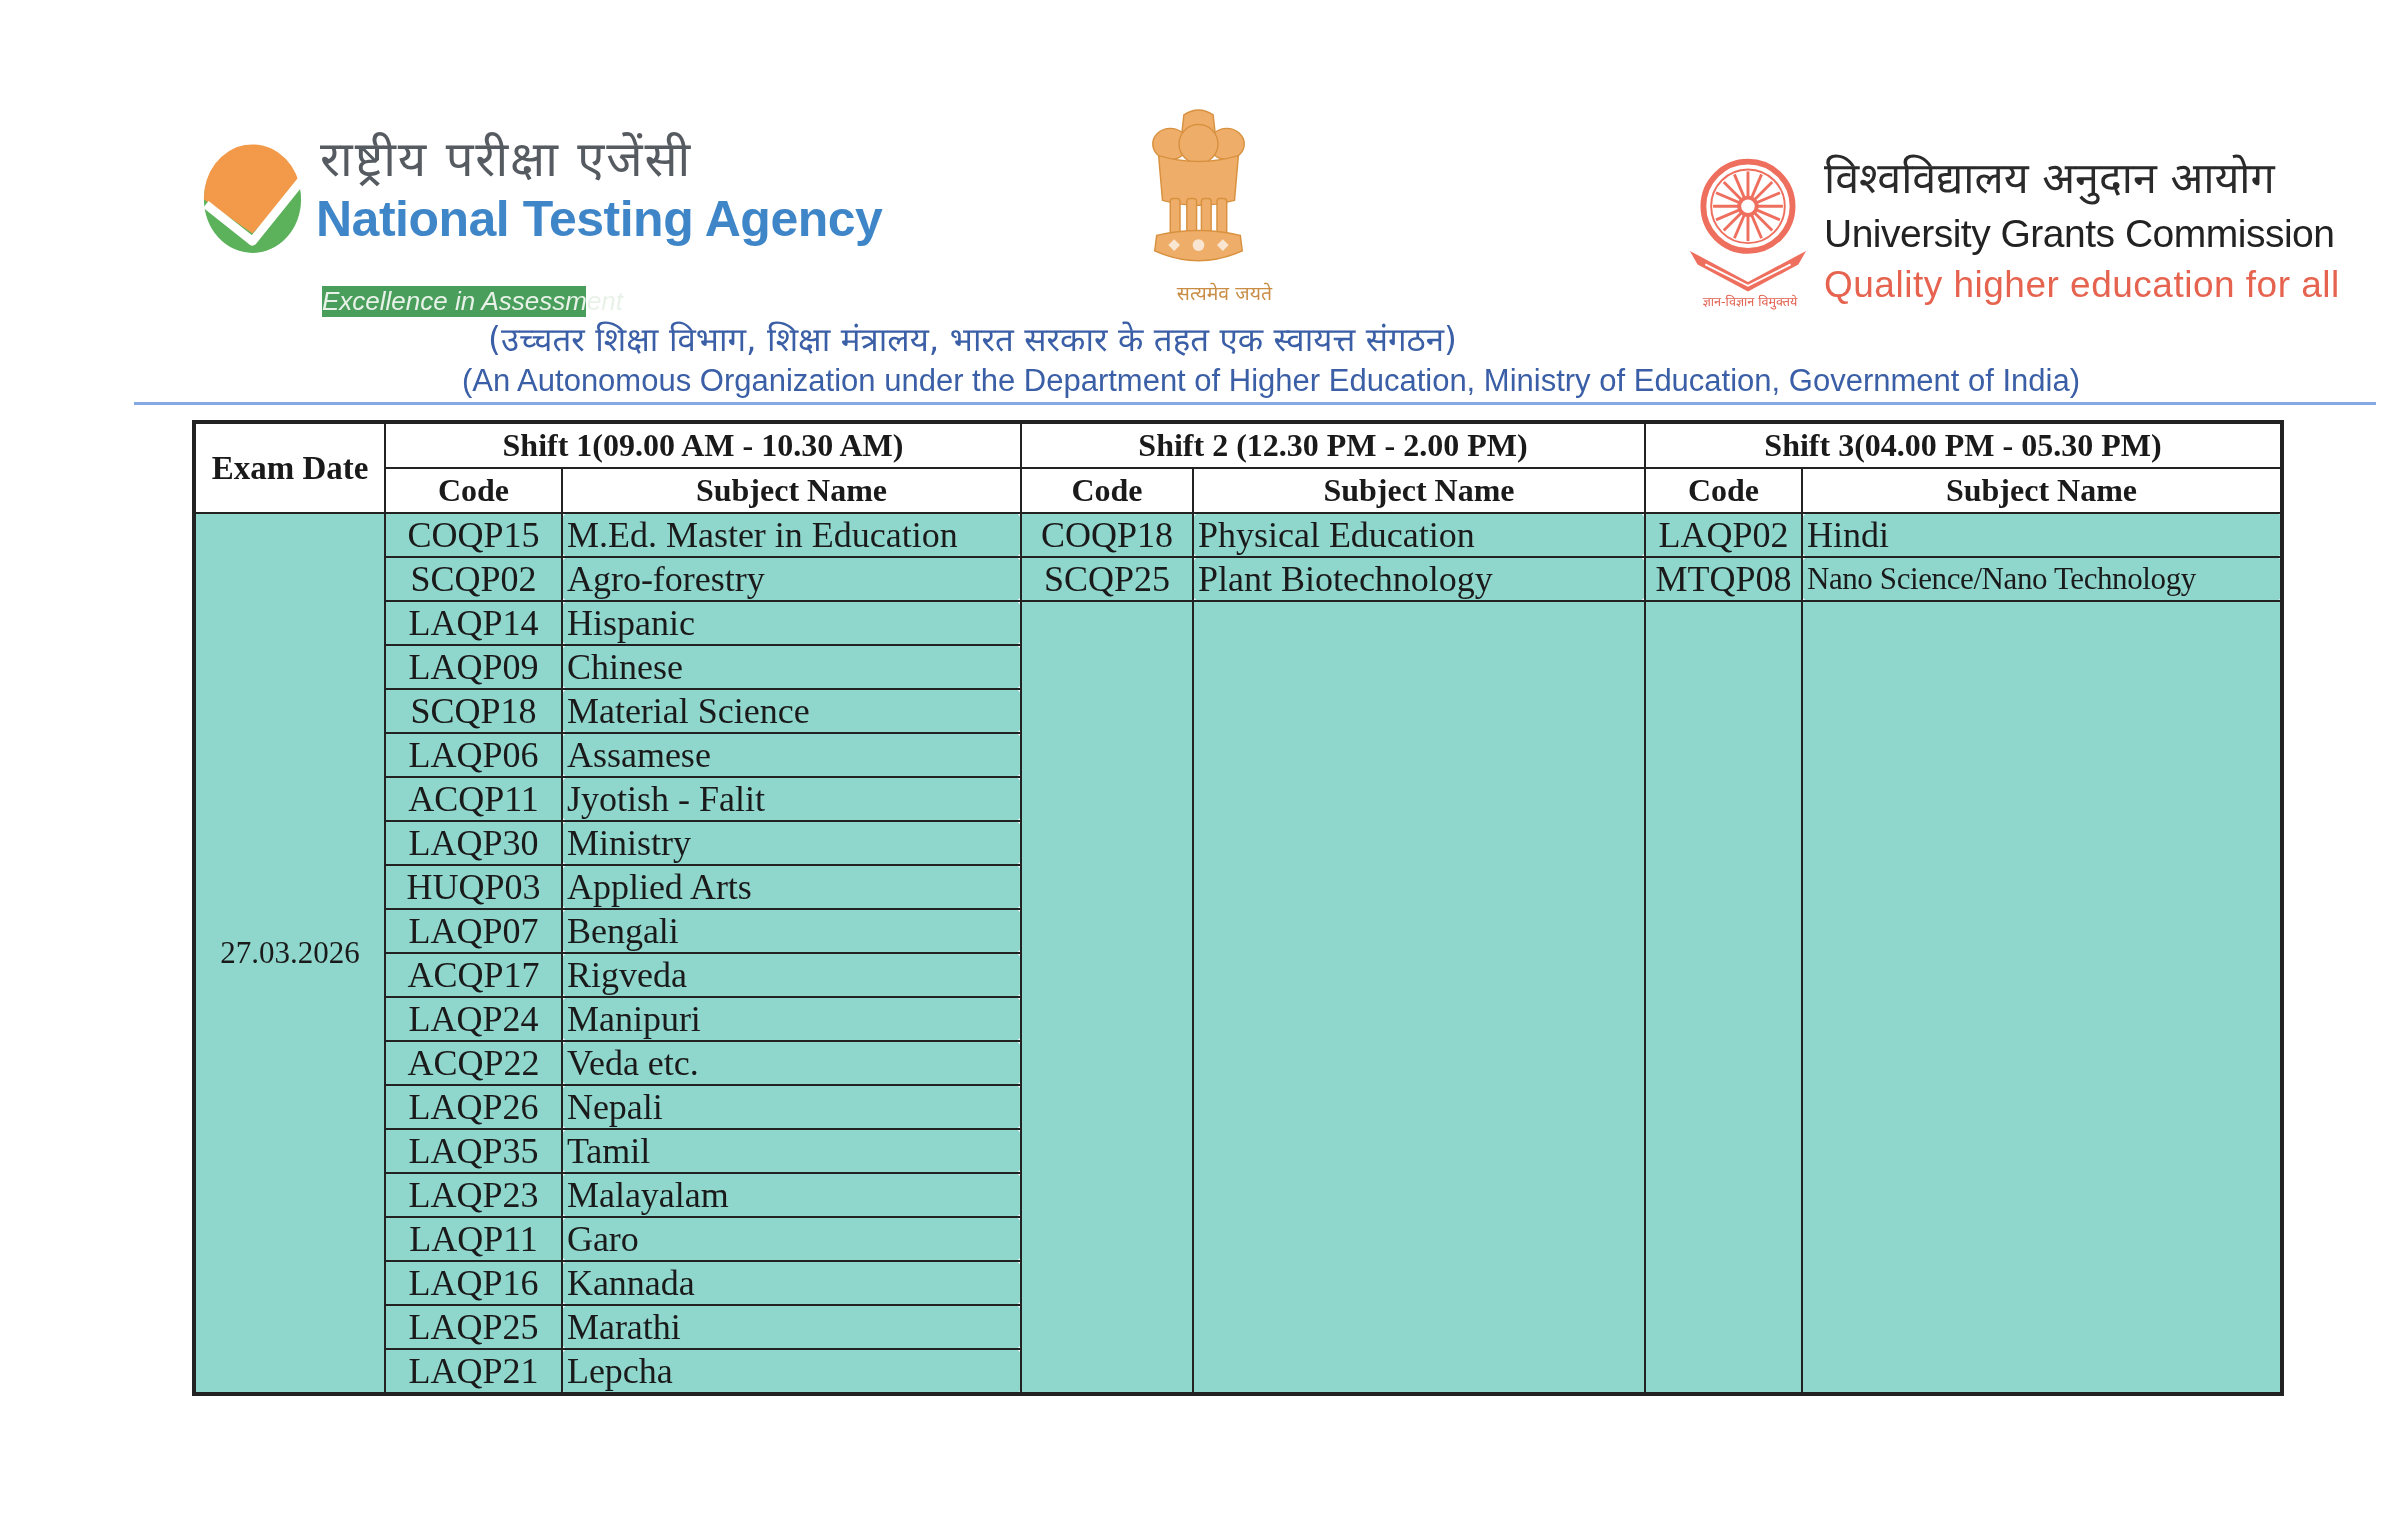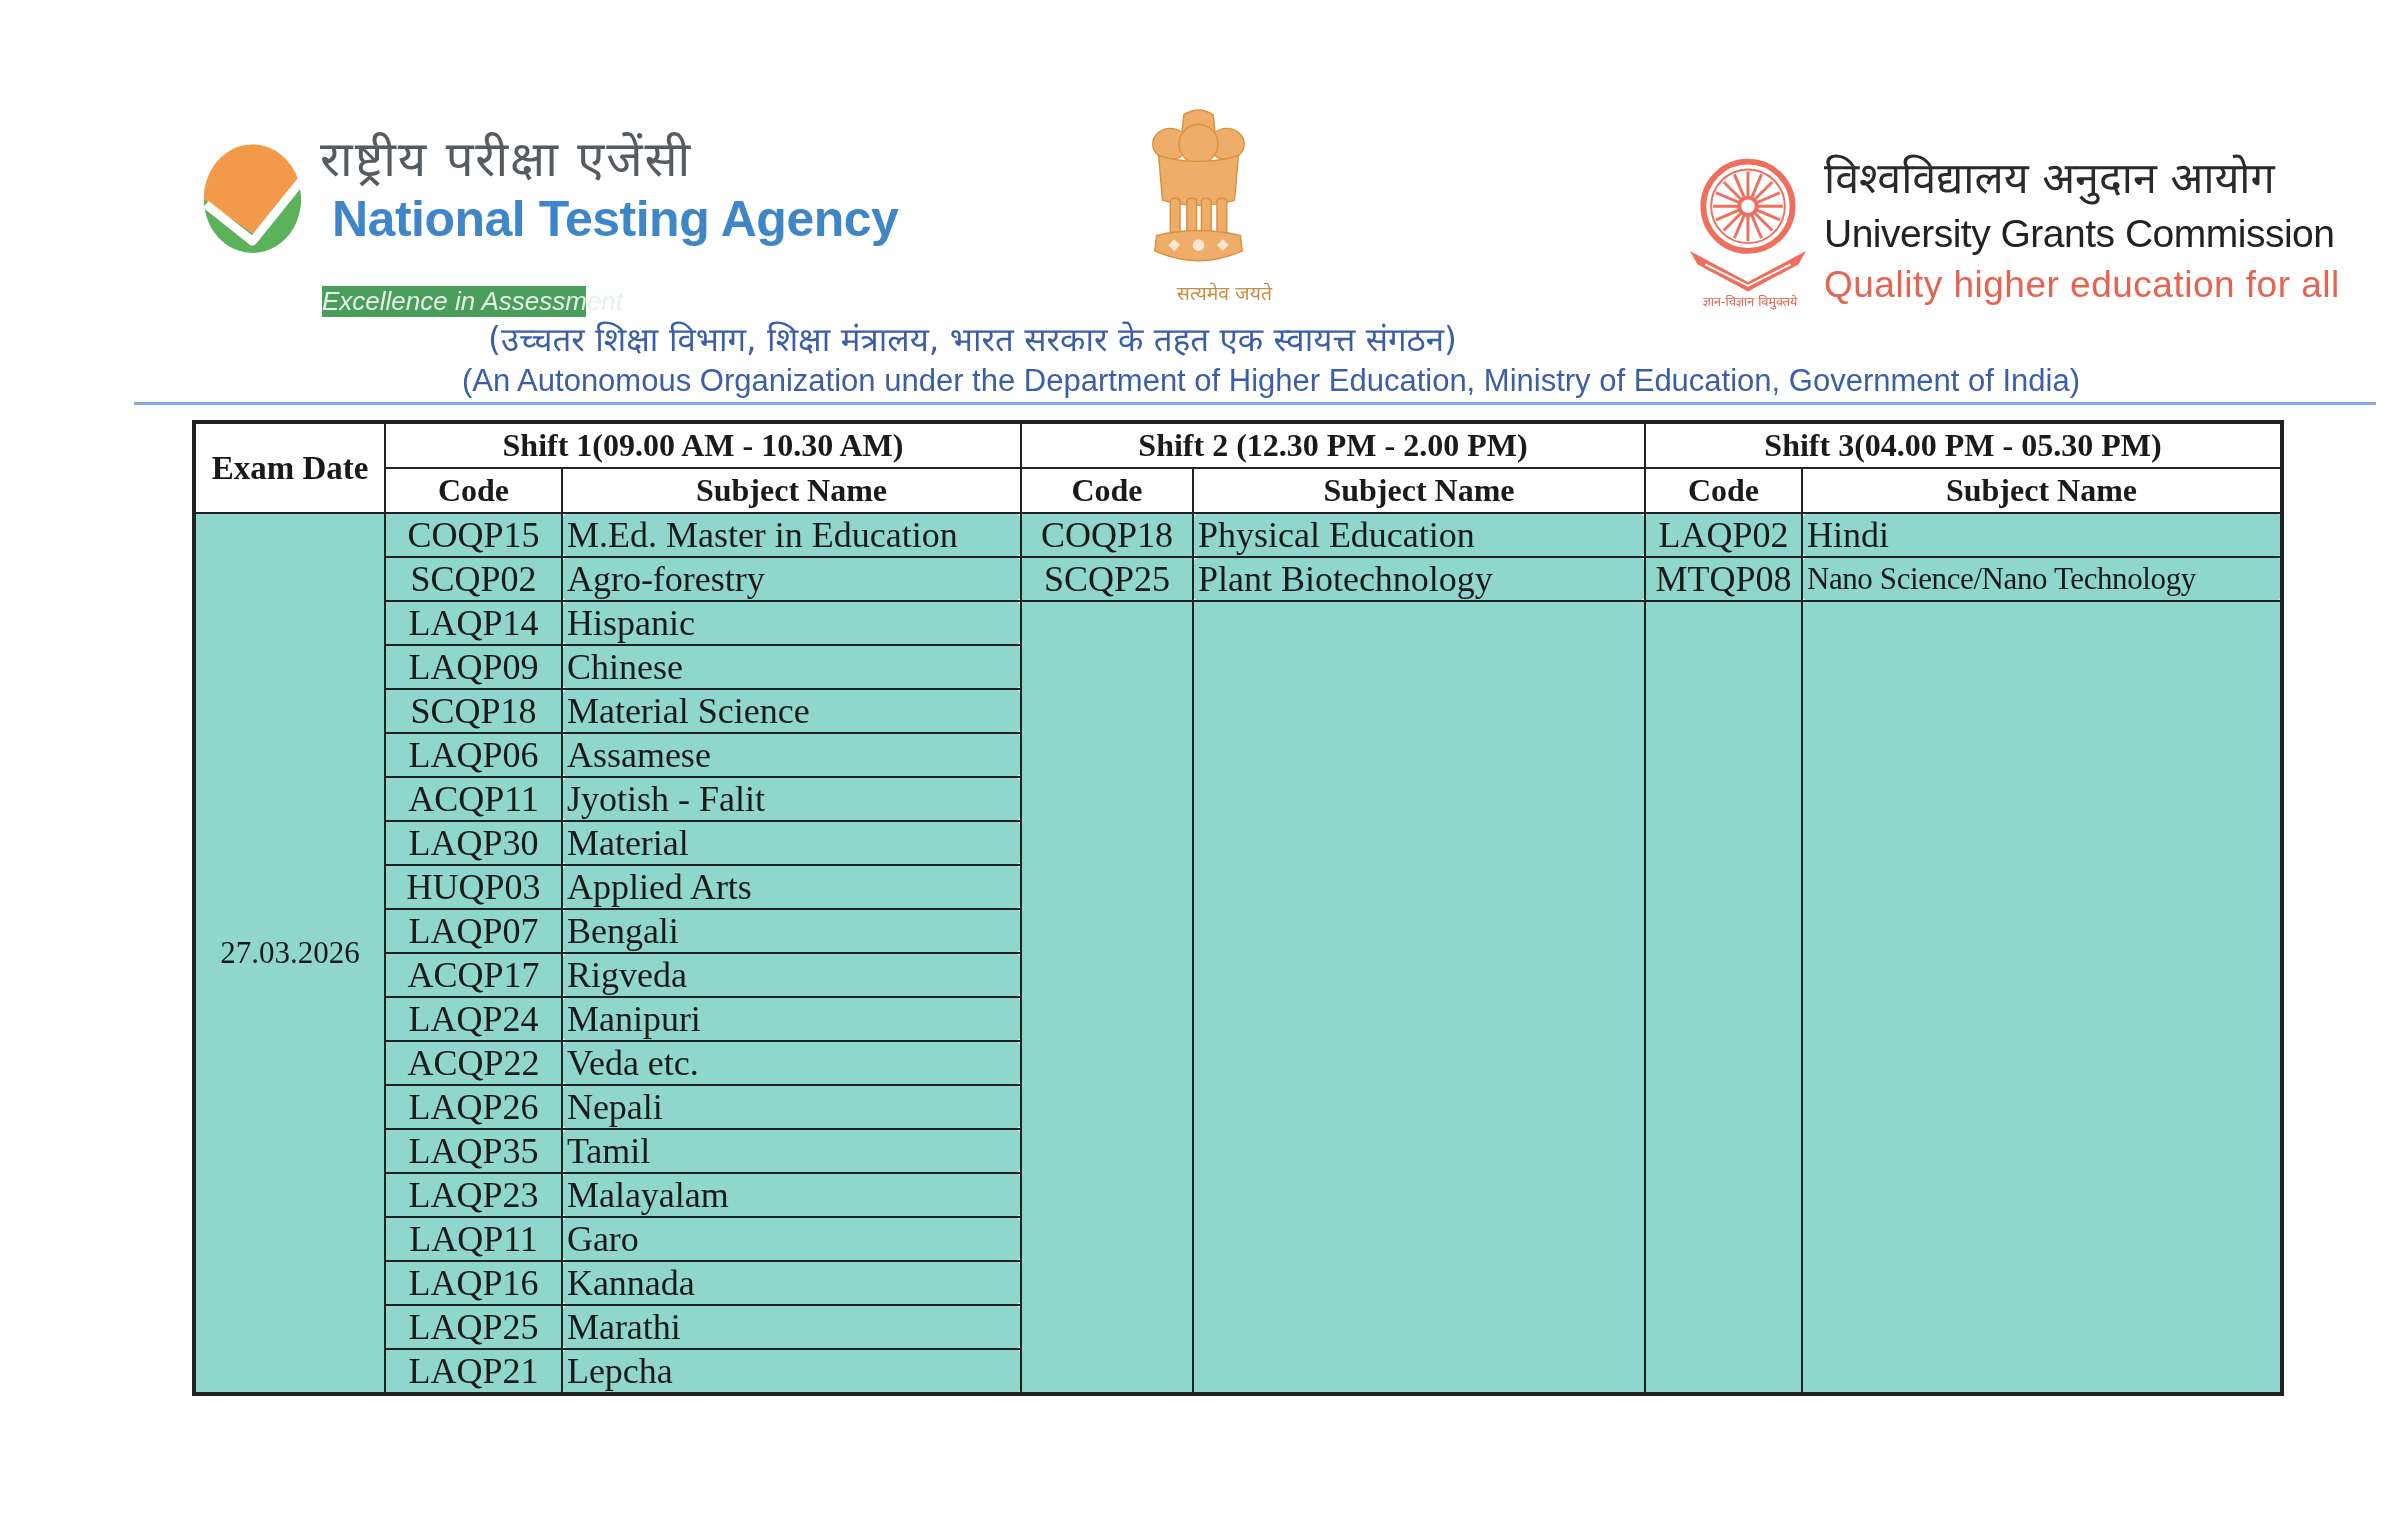--- a/index.html
+++ b/index.html
@@ -5,21 +5,21 @@
   html, body { margin: 0; padding: 0; }
   body {
     width: 2407px; height: 1534px; background: #ffffff; position: relative; overflow: hidden;
     font-family: "Liberation Serif", "DejaVu Serif", serif; color: #1a1a1a;
   }
   .abs { position: absolute; }
 
   
   .nta-logo { left: 202px; top: 144px; width: 101px; height: 111px; }
   .nta-hindi { left: 320px; top: 124px; font-family: "DejaVu Sans", sans-serif; font-size: 49px; color: #555b60; letter-spacing: 1.9px; white-space: nowrap; }
-  .nta-eng { left: 332px; top: 190px; font-family: "Liberation Sans", sans-serif; font-weight: bold; font-size: 50px; color: #3f86c8; white-space: nowrap; letter-spacing: -0.5px; }
+  .nta-eng { left: 316px; top: 190px; font-family: "Liberation Sans", sans-serif; font-weight: bold; font-size: 50px; color: #3f86c8; white-space: nowrap; letter-spacing: -0.5px; }
   .nta-tag { left: 322px; top: 260px; width: 264px; height: 31px; background: #4a9e5c; color: #e8f2e8; font-family: "Liberation Sans", sans-serif; font-style: italic; font-size: 26px; line-height: 31px; text-align: center; white-space: nowrap; margin-top: 26px; }
 
   
   .emblem { left: 1145px; top: 105px; width: 107px; height: 180px; }
   .emblem-motto { left: 1126px; top: 279px; width: 146px; text-align: right; font-family: "DejaVu Sans", sans-serif; font-size: 19.4px; color: #c98d45; white-space: nowrap; }
 
   
   .ugc-logo { left: 1684px; top: 144px; width: 126px; height: 175px; }
   .ugc-hindi { left: 1824px; top: 147px; font-family: "DejaVu Sans", sans-serif; font-size: 43px; color: #2a2a2a; white-space: nowrap; }
   .ugc-eng { left: 1824px; top: 212px; font-family: "Liberation Sans", sans-serif; font-size: 39px; color: #222; white-space: nowrap; letter-spacing: -0.5px; }
@@ -167,21 +167,21 @@
       <tr>
         <td class="code">LAQP06</td>
         <td class="name">Assamese</td>
       </tr>
       <tr>
         <td class="code">ACQP11</td>
         <td class="name">Jyotish - Falit</td>
       </tr>
       <tr>
         <td class="code">LAQP30</td>
-        <td class="name">Material</td>
+        <td class="name">Ministry</td>
       </tr>
       <tr>
         <td class="code">HUQP03</td>
         <td class="name">Applied Arts</td>
       </tr>
       <tr>
         <td class="code">LAQP07</td>
         <td class="name">Bengali</td>
       </tr>
       <tr>

